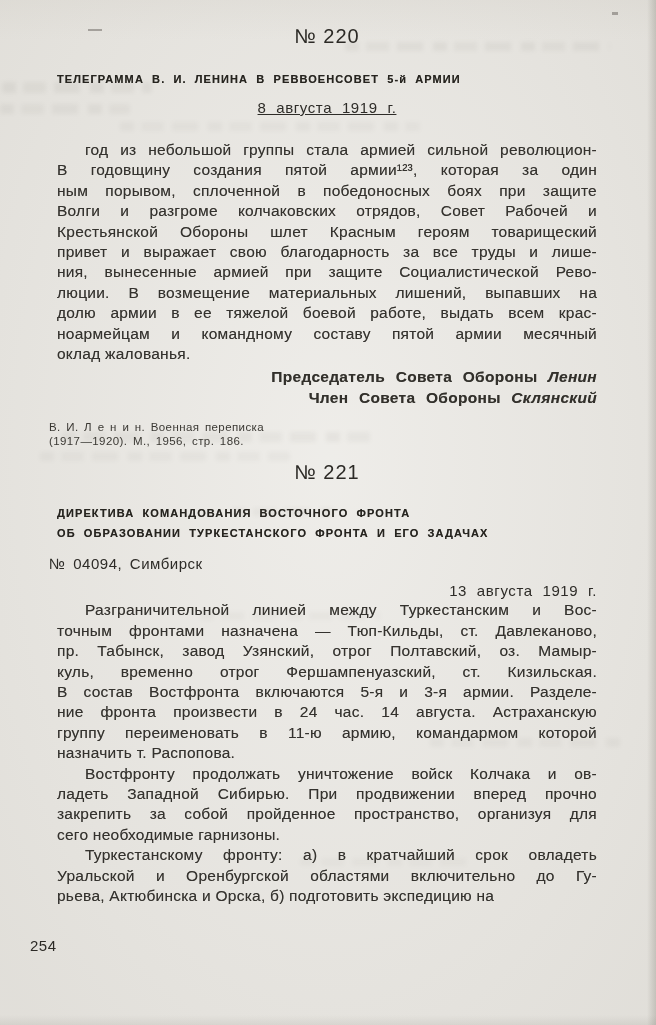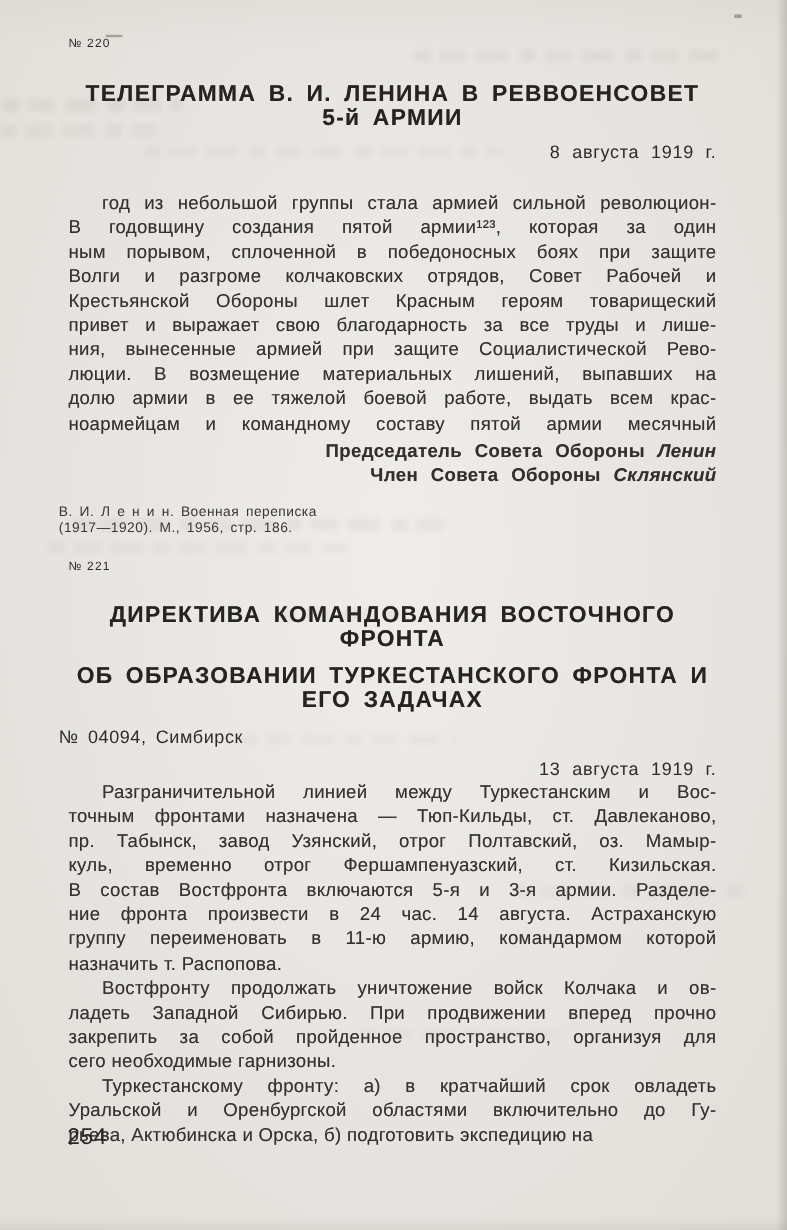--- a/index.html
+++ b/index.html
@@ -9,61 +9,61 @@
     background:#e9e7e2;
     background-image:
       linear-gradient(180deg, rgba(210,206,198,.25) 0, rgba(233,231,226,0) 40px),
       radial-gradient(ellipse at 50% 45%, rgba(255,255,255,.25) 0%, rgba(120,115,105,.07) 95%);
     overflow:hidden;
     font-family:"Liberation Sans","DejaVu Sans",sans-serif;
     color:#34322e;
   }
   .content{padding:27px 59px 0 57px;}
   .doc-num{
-    text-align:left;font-size:10px;line-height:19px;
+    text-align:center;font-size:20px;line-height:19px;
     color:#2c2a26;letter-spacing:1px;
   }
   .doc-title{
-    margin:23px 0 0 0;text-align:center;
-    font-size:19px;line-height:20px;font-weight:bold;
+    margin:23px 0 0 0;text-align:left;
+    font-size:11px;line-height:20px;font-weight:bold;
     letter-spacing:1.1px;word-spacing:4px;color:#26241f;
     text-shadow:0 0 .5px rgba(30,28,24,.55);
   }
   .doc-date{
-    margin-top:9px;text-align:right;font-size:15px;line-height:19px;
-    letter-spacing:.6px;word-spacing:5px;color:#2e2c28;
+    margin-top:9px;text-align:center;font-size:15px;line-height:19px;
+    letter-spacing:.6px;word-spacing:5px;color:#2e2c28;text-decoration:underline;
   }
   .para{margin-top:0;font-size:15.5px;line-height:20.4px;letter-spacing:.25px;
     color:#34322e;text-shadow:0 0 .5px rgba(45,42,36,.45);}
   .para.body-gap{margin-top:23px;}
   .tline{text-align:justify;text-align-last:justify;white-space:normal;}
   .tline.tlast{text-align-last:left;}
   .para .tline:first-child{text-indent:28px;}
   .sigs{margin-top:3px;font-weight:bold;}
   .sig{
     text-align:right;font-size:15.5px;line-height:20.4px;
     word-spacing:6px;letter-spacing:.3px;color:#32302b;
     text-shadow:0 0 .5px rgba(45,42,36,.45);
   }
   .sig .it{font-style:italic;}
   .source{margin:13px 0 0 -8px;font-size:11.5px;line-height:13.5px;
     letter-spacing:.4px;word-spacing:2px;color:#3a3833;}
   .doc2-num{margin-top:15px;}
   .doc2-title{margin-top:21px;}
-  .doc2-title2{margin-top:11px;}
+  .doc2-title2{margin-top:0;}
   .meta-row{
     margin:11px 0 0 -8px;display:flex;justify-content:space-between;align-items:flex-start;
     font-size:15px;line-height:19px;color:#2e2c28;
   }
   .meta-ref{letter-spacing:.5px;word-spacing:3px;}
   .meta-date{letter-spacing:.6px;word-spacing:5px;margin-top:27px;}
   .p-first{margin-top:23px;}
   .page-num{
-    position:absolute;left:56px;top:937px;
-    font-size:19px;color:#2c2a26;letter-spacing:.5px;
+    position:absolute;left:30px;top:937px;
+    font-size:15px;color:#2c2a26;letter-spacing:.5px;
   }
   
   .ghost{
     position:absolute;border-radius:2px;pointer-events:none;
     background:repeating-linear-gradient(90deg,
       rgba(110,106,98,.55) 0 14px, rgba(110,106,98,0) 14px 21px,
       rgba(110,106,98,.45) 21px 44px, rgba(110,106,98,0) 44px 52px,
       rgba(110,106,98,.5) 52px 78px, rgba(110,106,98,0) 78px 88px);
     filter:blur(2.2px);
   }
@@ -108,20 +108,21 @@
           <div class="tline">год из небольшой группы стала армией сильной революцион-</div>
           <div class="tline">В годовщину создания пятой армии¹²³, которая за один</div>
           <div class="tline">ным порывом, сплоченной в победоносных боях при защите</div>
           <div class="tline">Волги и разгроме колчаковских отрядов, Совет Рабочей и</div>
           <div class="tline">Крестьянской Обороны шлет Красным героям товарищеский</div>
           <div class="tline">привет и выражает свою благодарность за все труды и лише-</div>
           <div class="tline">ния, вынесенные армией при защите Социалистической Рево-</div>
           <div class="tline">люции. В возмещение материальных лишений, выпавших на</div>
           <div class="tline">долю армии в ее тяжелой боевой работе, выдать всем крас-</div>
           <div class="tline">ноармейцам и командному составу пятой армии месячный</div>
+          <div class="tline tlast">оклад жалованья.</div>
         </div>
 
       <div class="sigs">
         <div class="sig">
           <span>Председатель Совета Обороны</span>
           <span class="it">Ленин</span>
         </div>
         <div class="sig">
           <span>Член Совета Обороны</span>
           <span class="it">Склянский</span>

